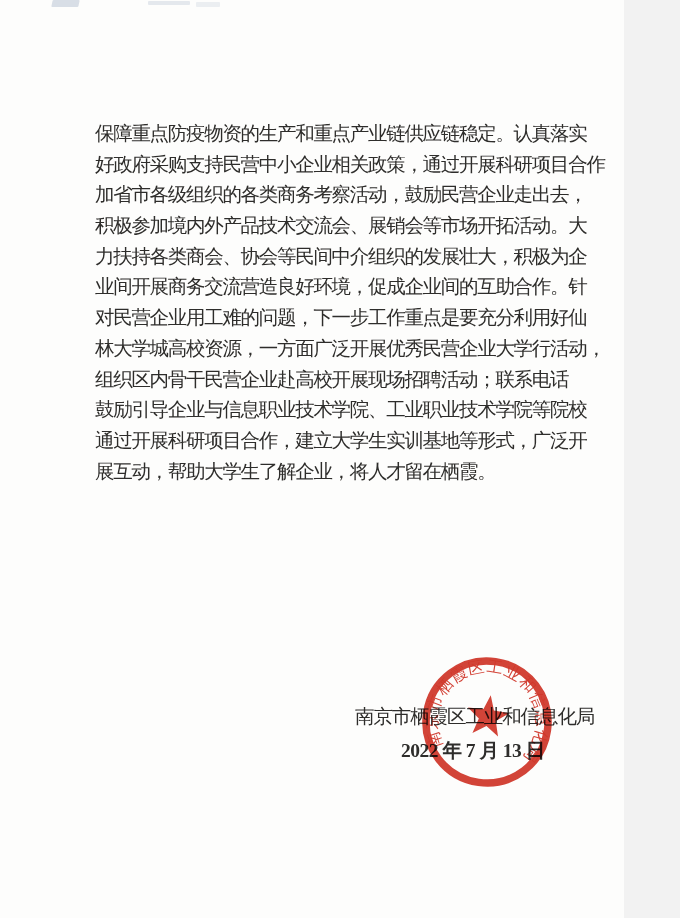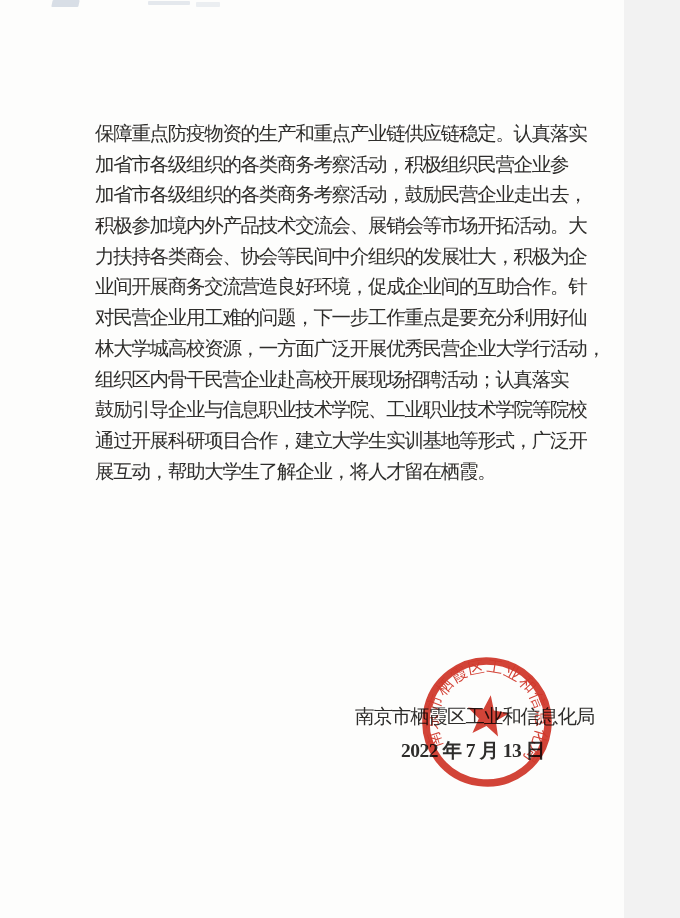--- a/index.html
+++ b/index.html
@@ -72,28 +72,28 @@
 <body>
 
 <div class="page">
 
   <div class="artifact a1"></div>
   <div class="artifact a2"></div>
   <div class="artifact a3"></div>
 
   <div class="body-text">
     <div class="line">保障重点防疫物资的生产和重点产业链供应链稳定。认真落实</div>
-    <div class="line">加省市各级组织的各类商务考察活动，积极组织民营企业参</div>
+    <div class="line">好政府采购支持民营中小企业相关政策，通过开展科研项目合作</div>
     <div class="line">加省市各级组织的各类商务考察活动，鼓励民营企业走出去，</div>
     <div class="line">积极参加境内外产品技术交流会、展销会等市场开拓活动。大</div>
     <div class="line">力扶持各类商会、协会等民间中介组织的发展壮大，积极为企</div>
     <div class="line">业间开展商务交流营造良好环境，促成企业间的互助合作。针</div>
     <div class="line">对民营企业用工难的问题，下一步工作重点是要充分利用好仙</div>
     <div class="line">林大学城高校资源，一方面广泛开展优秀民营企业大学行活动，</div>
-    <div class="line">组织区内骨干民营企业赴高校开展现场招聘活动；认真落实</div>
+    <div class="line">组织区内骨干民营企业赴高校开展现场招聘活动；联系电话</div>
     <div class="line">鼓励引导企业与信息职业技术学院、工业职业技术学院等院校</div>
     <div class="line">通过开展科研项目合作，建立大学生实训基地等形式，广泛开</div>
     <div class="line">展互动，帮助大学生了解企业，将人才留在栖霞。</div>
   </div>
 
   <div class="contact">
   </div>
 
   <div class="signature-org">南京市栖霞区工业和信息化局</div>
   <div class="signature-date">2022 年 7 月 13 日</div>

